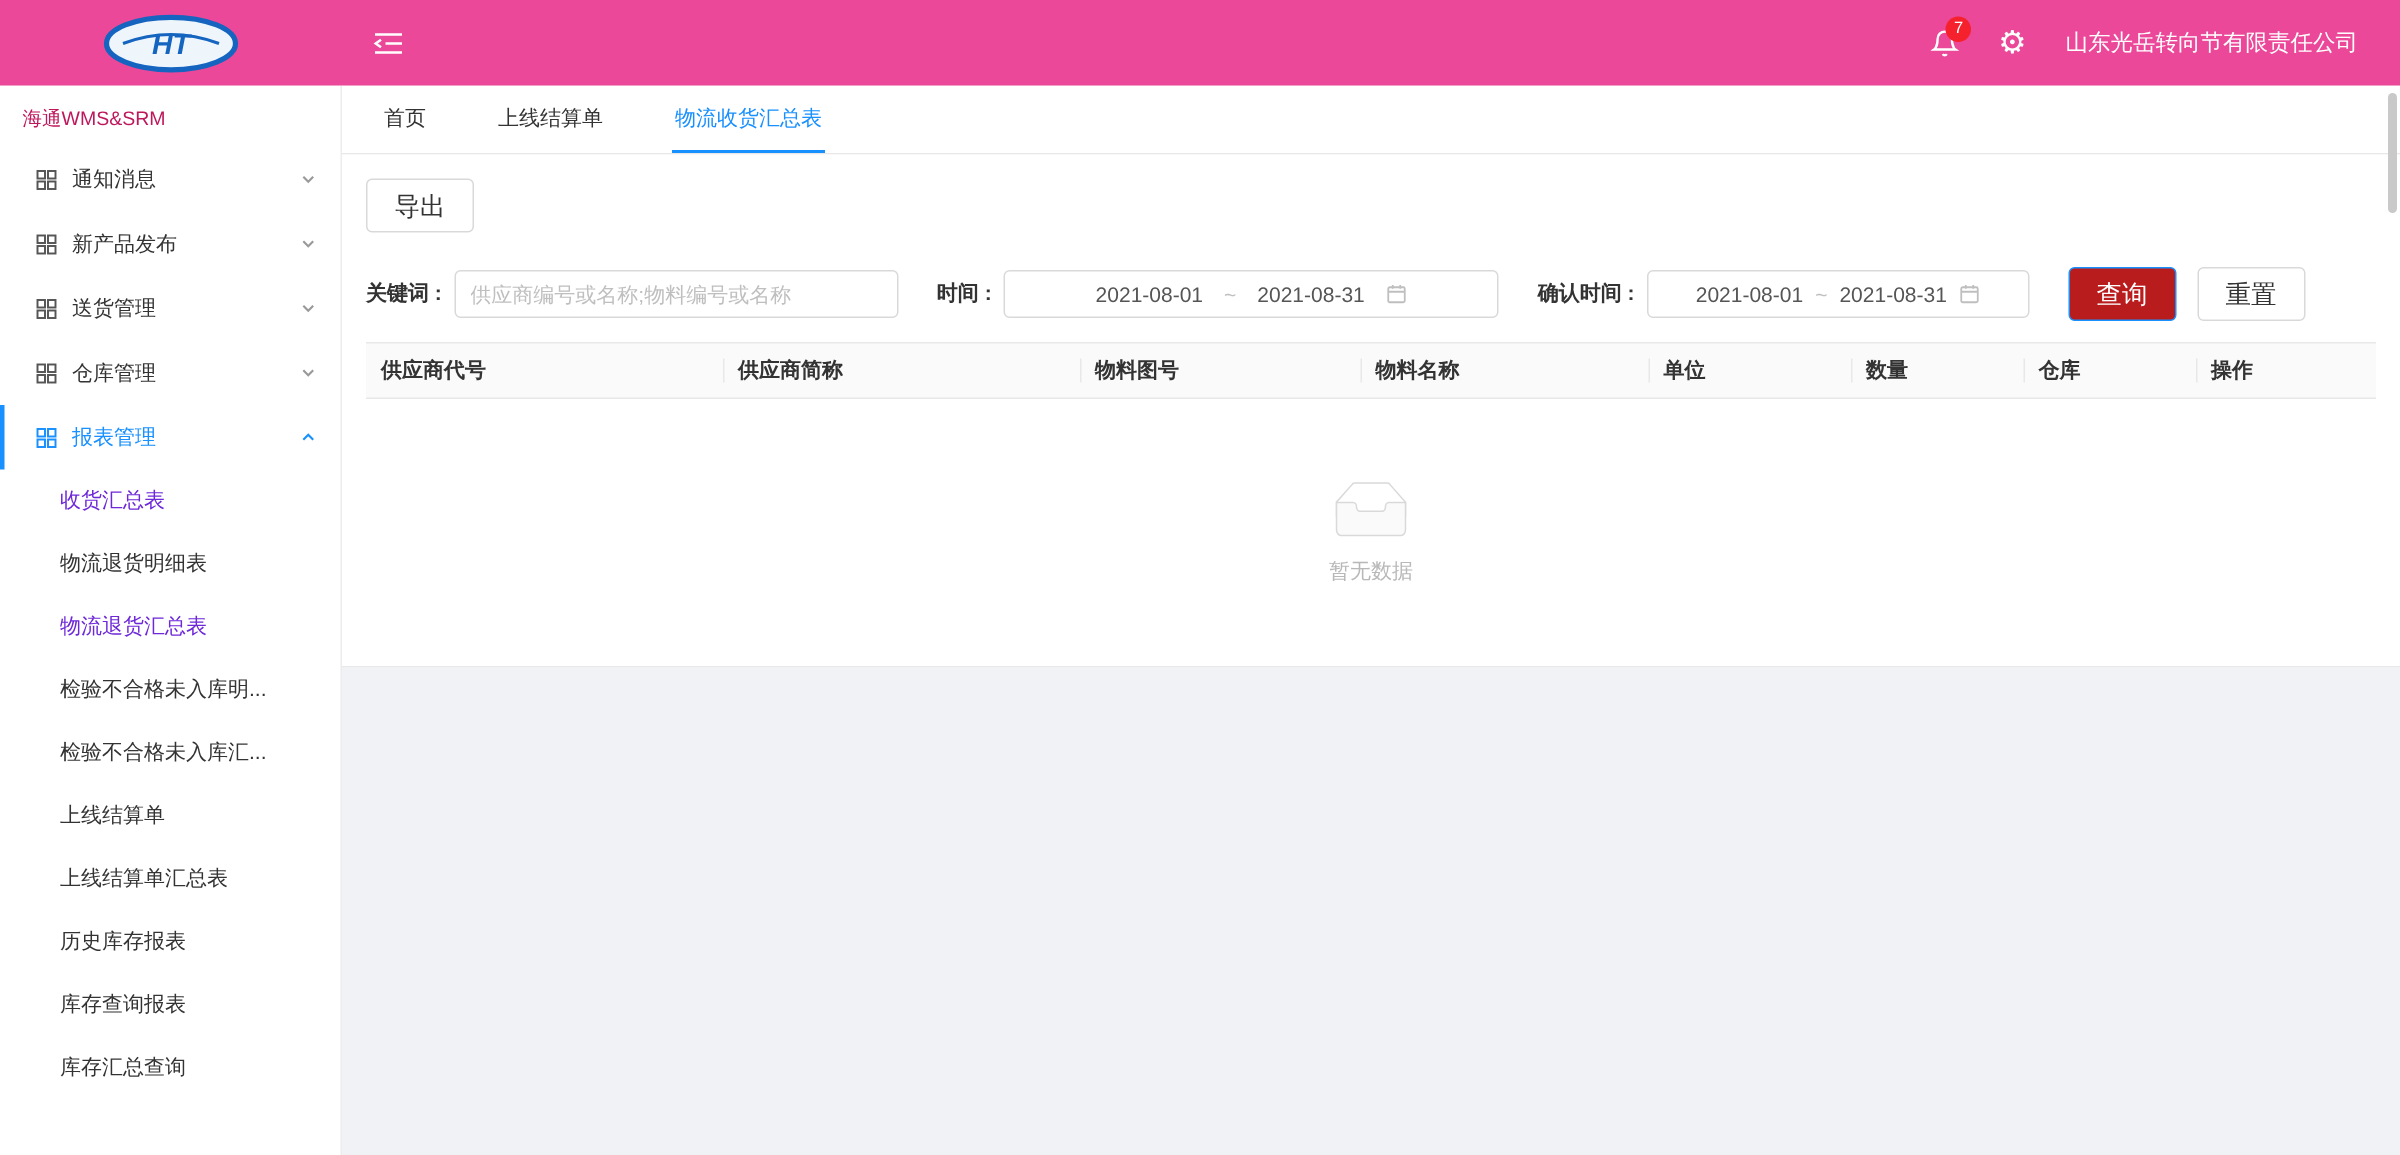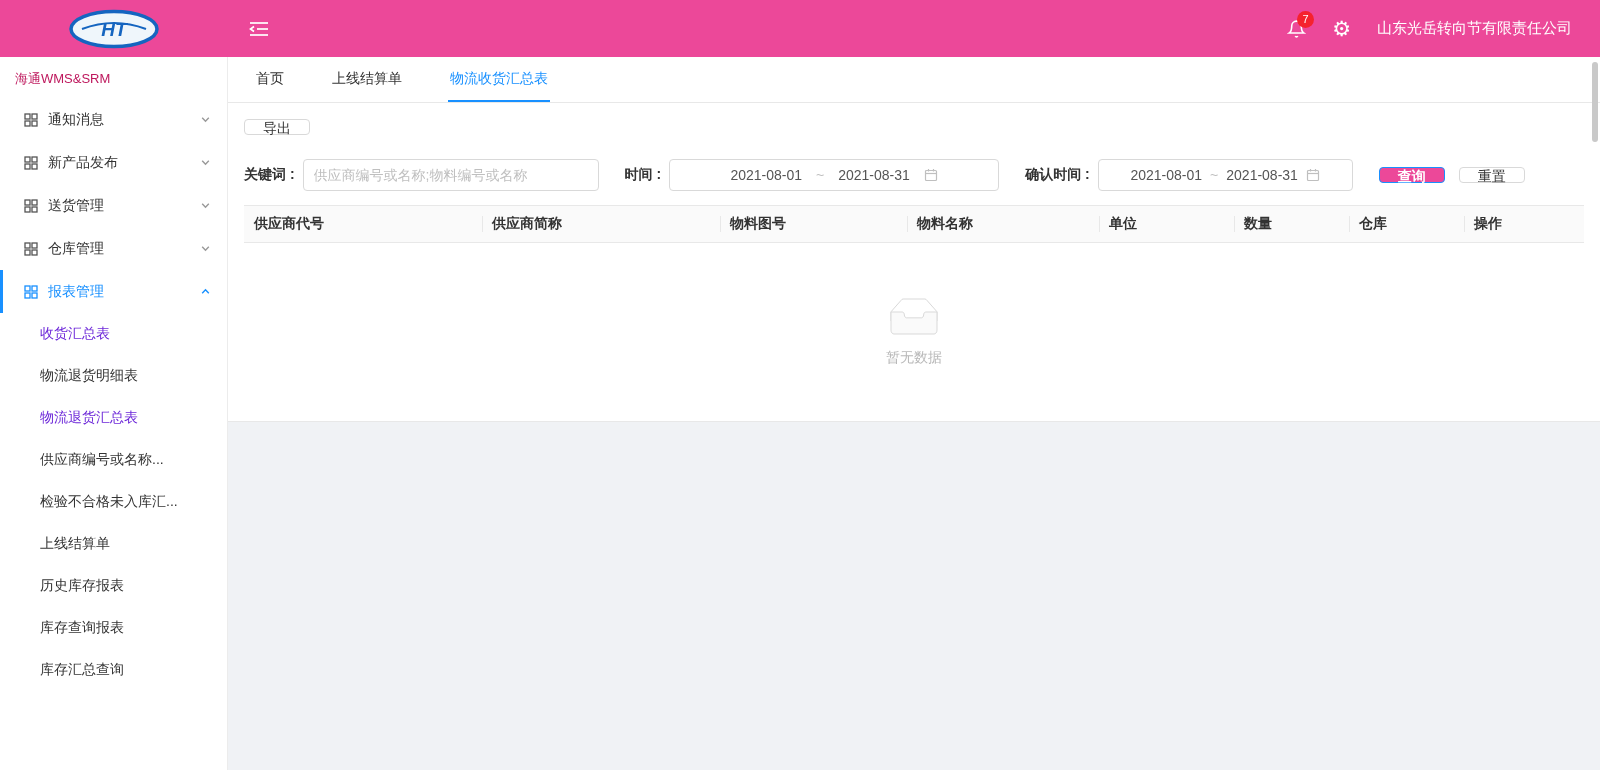--- a/index.html
+++ b/index.html
@@ -33,23 +33,23 @@
   .chevron { display:flex; }
 
   
   .main { flex:1; display:flex; flex-direction:column; background:#f0f2f5; min-width:0; }
   .tabbar { height:46px; background:#fff; border-bottom:1px solid #e8e8e8; display:flex; align-items:stretch; padding-left:26px; }
   .tab { display:flex; align-items:center; margin-right:44px; cursor:pointer; color:#333; border-bottom:2px solid transparent; padding:0 2px; }
   .tab.active { color:#1890ff; border-bottom-color:#1890ff; }
 
   .card { background:#fff; padding:16px 16px 0 16px; border-bottom:1px solid #e8e8e8; }
 
-  .btn { height:16px; padding:0 18px; border:1px solid #d9d9d9; border-radius:4px; background:#fff; color:#333;
-         font-size:14px; cursor:pointer; font-family:inherit; }
-  .btn-primary { background:#ec4899; border-color:#1890ff; color:#fff;font-weight:bold; }
+  .btn { height:36px; padding:0 18px; border:1px solid #d9d9d9; border-radius:4px; background:#fff; color:#333;
+         font-size:17px; cursor:pointer; font-family:inherit; }
+  .btn-primary { background:#b91c1c; border-color:#1890ff; color:#fff; }
 
   .filters { display:flex; align-items:center; margin-top:23px; flex-wrap:nowrap; }
   .f-label { font-weight:700; color:#333; margin-right:8px; white-space:nowrap; }
   .kw-input { width:296px; height:32px; border:1px solid #d9d9d9; border-radius:4px; padding:0 10px; font-size:14px;
               font-family:inherit; color:#333; }
   .kw-input::placeholder { color:#bfbfbf; }
   .date-range { height:32px; border:1px solid #d9d9d9; border-radius:4px; display:flex; align-items:center;
                 padding:0 10px; gap:14px; cursor:pointer; background:#fff; color:#555; }
   .date-range.wide { width:330px; justify-content:center; }
   .date-range.narrow { width:255px; justify-content:center; gap:8px; }
@@ -191,23 +191,24 @@
       <span class="chevron">
           <svg width="11" height="11" viewBox="0 0 10 10">
             <polyline points="2,6.5 5,3.5 8,6.5" fill="none" stroke="#1890ff" stroke-width="1.3"></polyline>
           </svg>
         </span>
     </div>
 
     <div class="sub-item active">收货汇总表</div>
     <div class="sub-item">物流退货明细表</div>
     <div class="sub-item active">物流退货汇总表</div>
-    <div class="sub-item">供应商编号或名称...</div>
+    <div class="sub-item">检验不合格未入库明...</div>
     <div class="sub-item">检验不合格未入库汇...</div>
     <div class="sub-item">上线结算单</div>
+    <div class="sub-item">上线结算单汇总表</div>
     <div class="sub-item">历史库存报表</div>
     <div class="sub-item">库存查询报表</div>
     <div class="sub-item">库存汇总查询</div>
   </div>
 
   <div class="main">
     <div class="tabbar">
       <div class="tab">首页</div>
       <div class="tab">上线结算单</div>
       <div class="tab active">物流收货汇总表</div>

